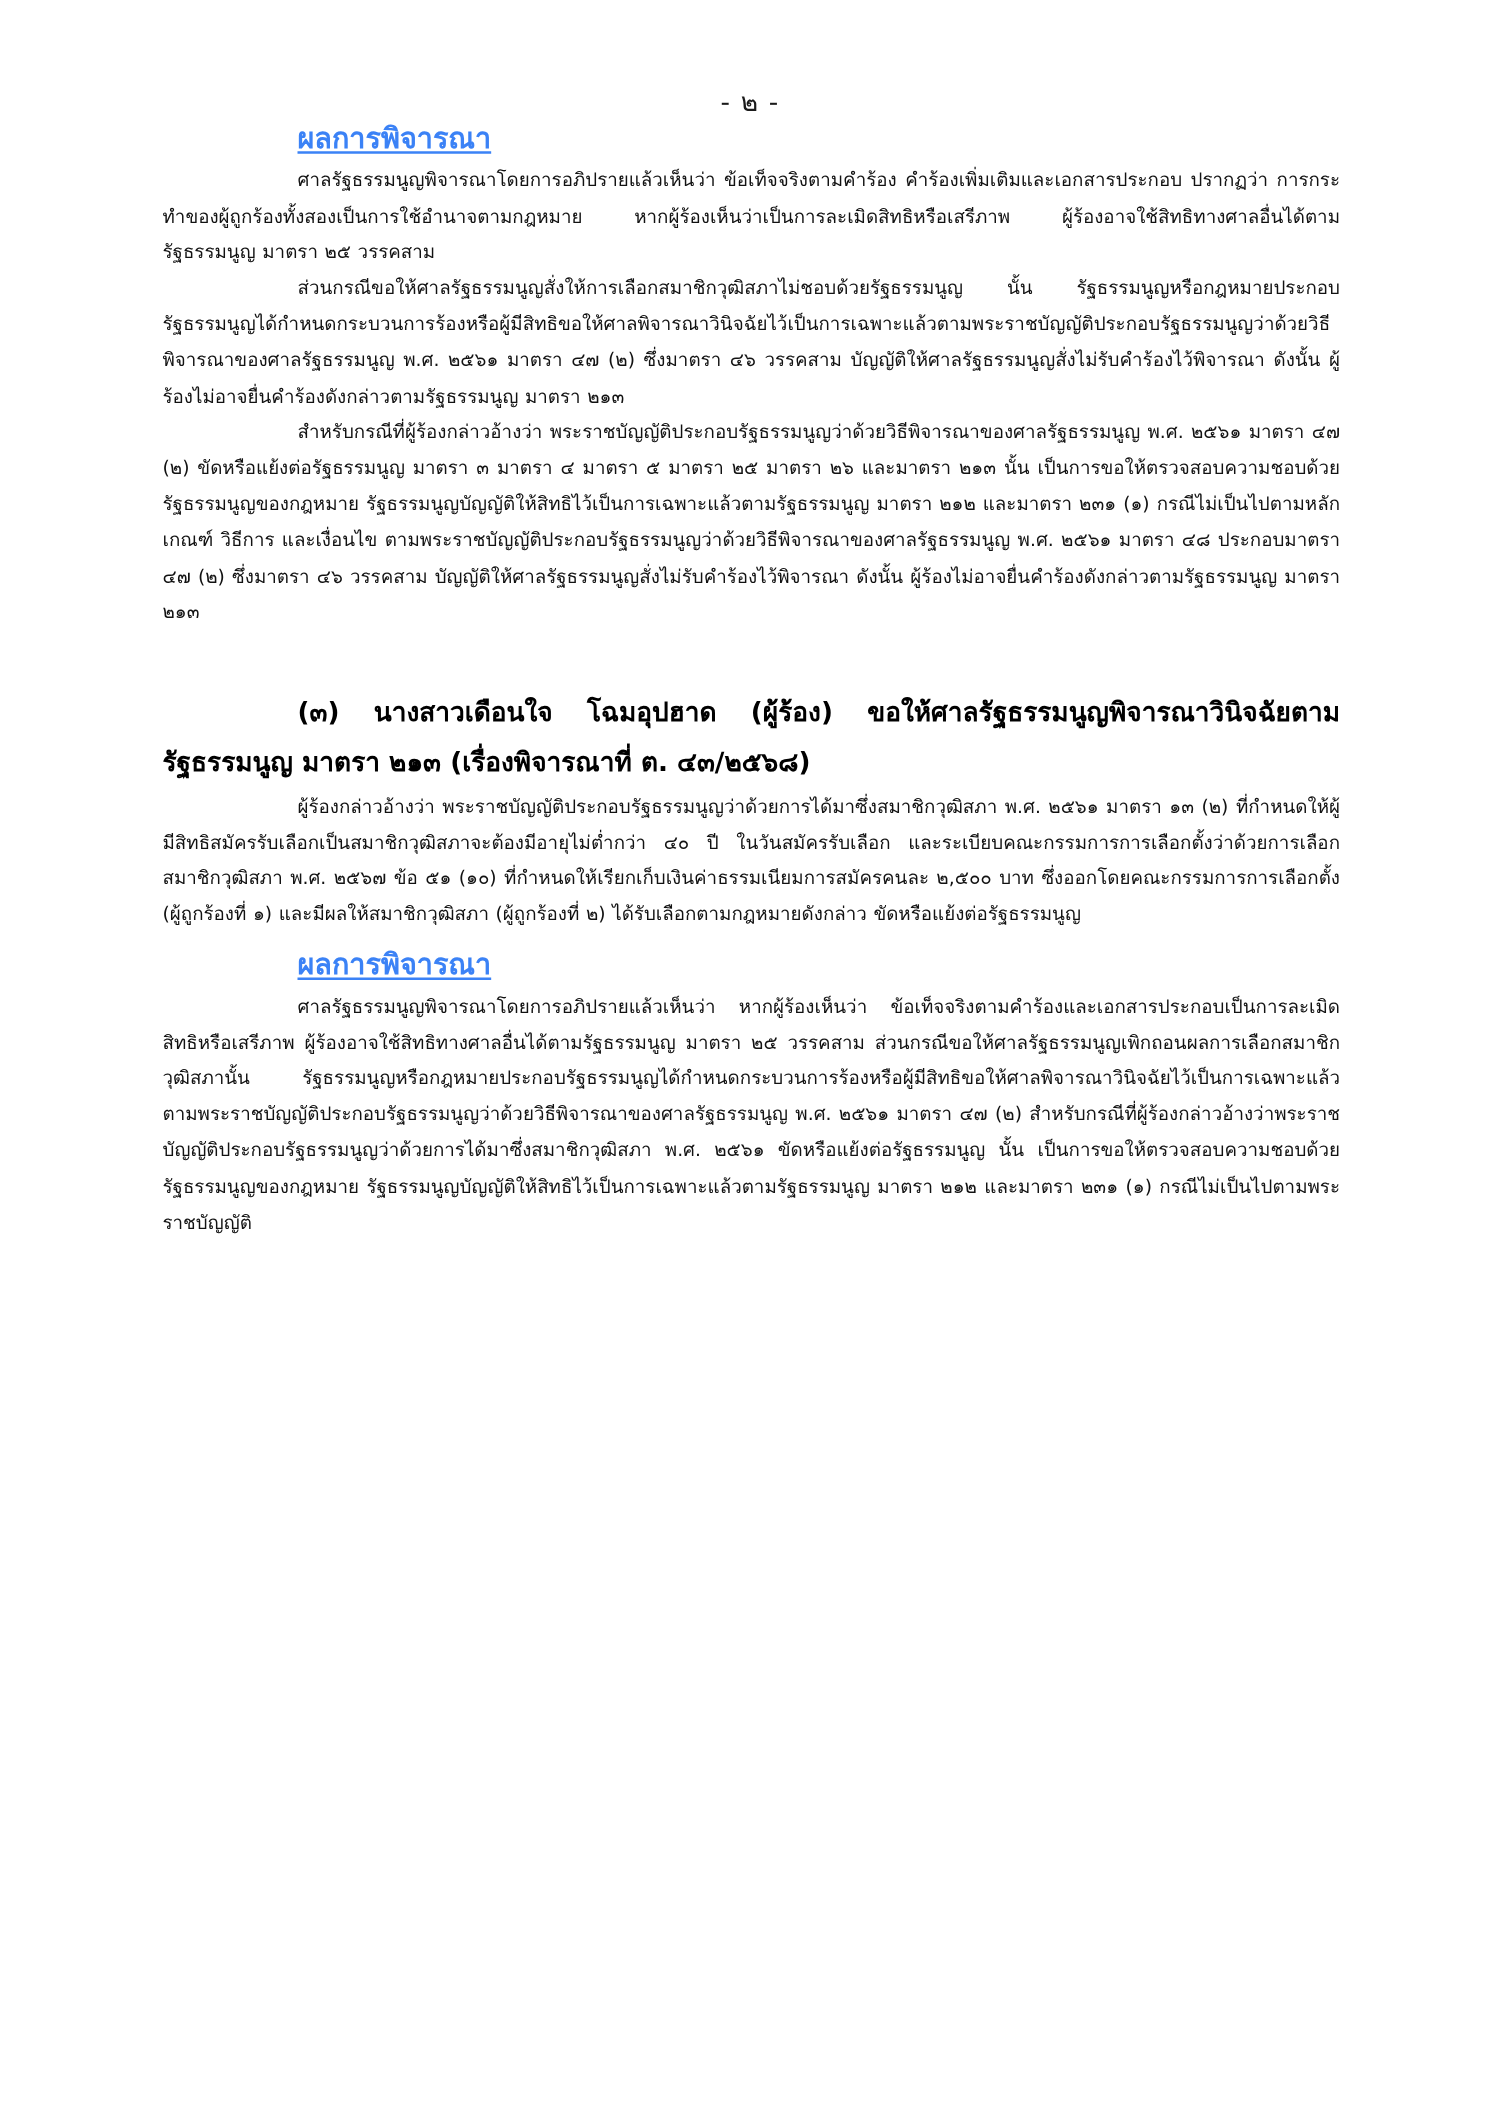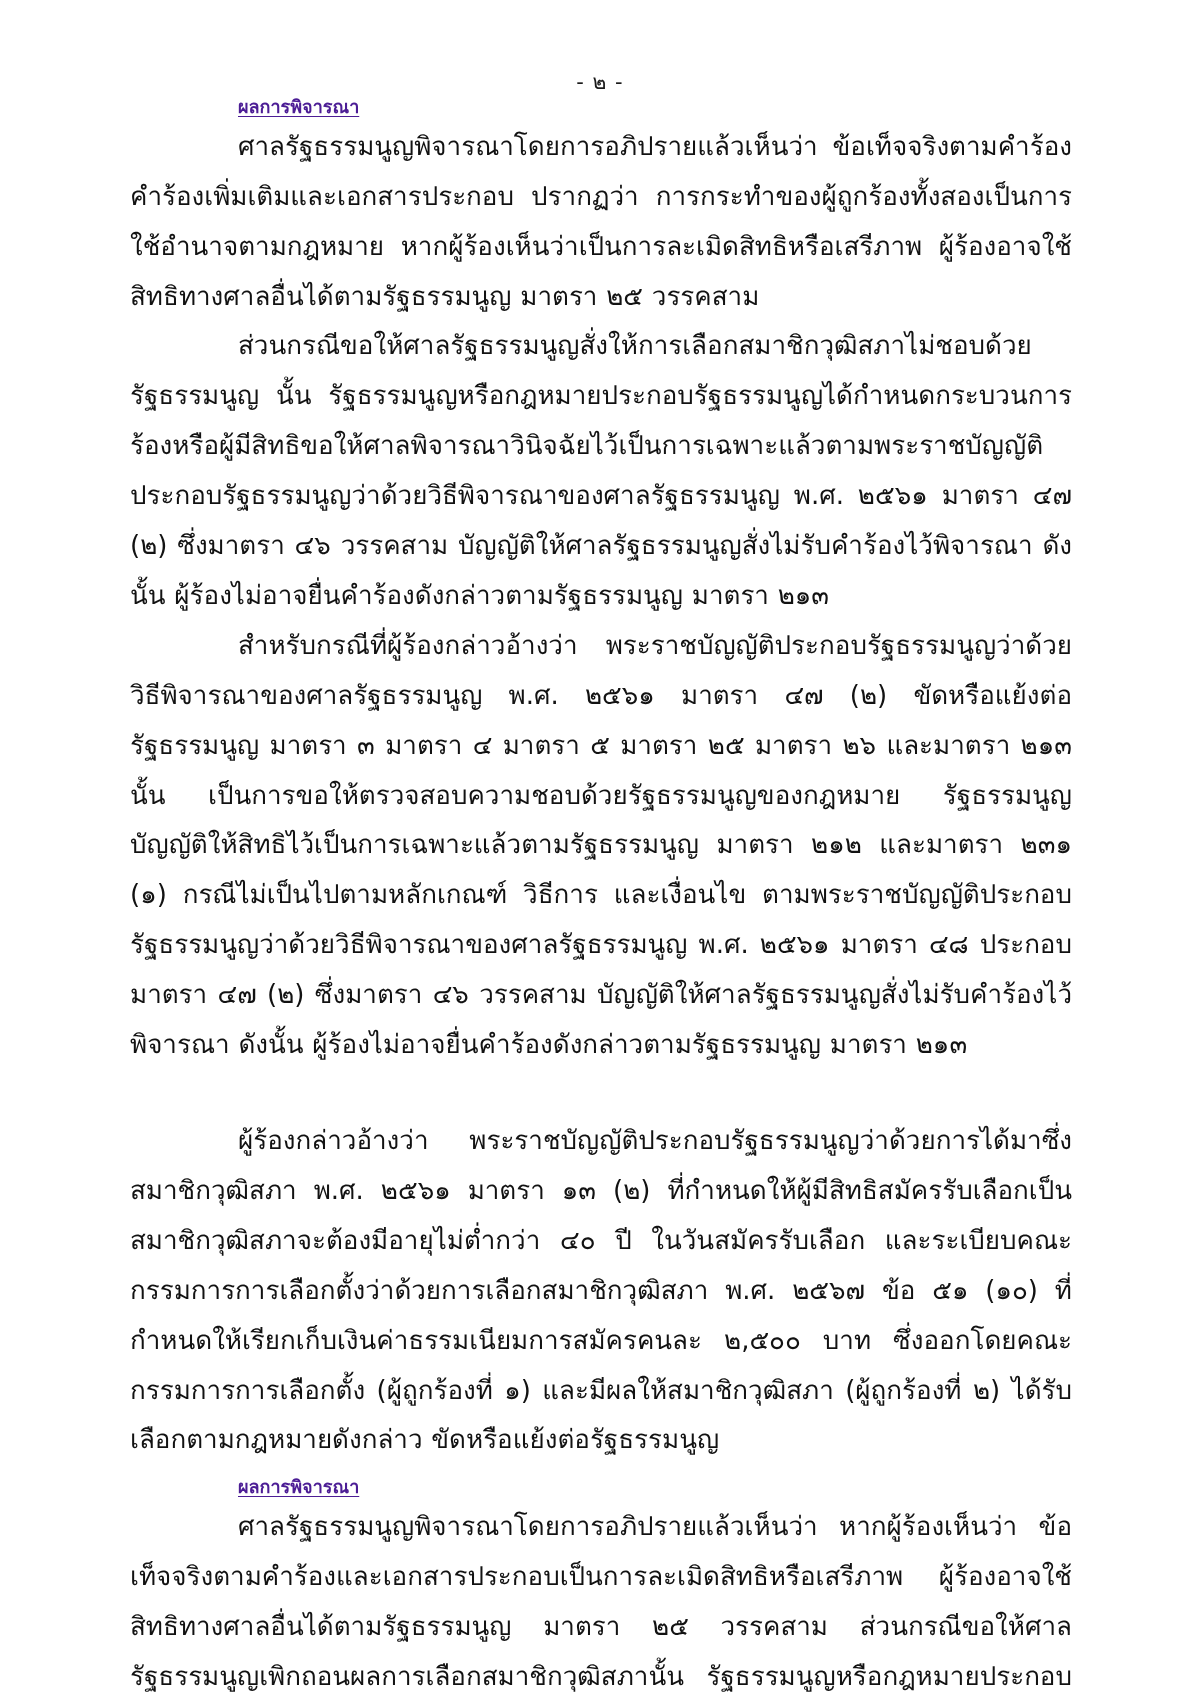--- a/index.html
+++ b/index.html
@@ -29,32 +29,32 @@
     letter-spacing: 1px;
     color: #1a1a1a;
   }
   .content {
     padding: 0 128px 0 130px;
     box-sizing: border-box;
   }
   .section-heading {
     margin: 0;
     padding-left: 108px;
-    font-size: 18px;
+    font-size: 23px;
     font-weight: bold;
-    color: #4c1d95;
+    color: #3b82f6;
     line-height: 1.6;
   }
   .section-heading span.u {
     text-decoration: underline;
     text-underline-offset: 3px;
   }
   p.para {
     margin: 0;
-    font-size: 26px;
+    font-size: 15px;
     line-height: 1.92;
     text-align: justify;
     text-justify: inter-word;
     text-indent: 108px;
     color: #121212;
     word-spacing: 0.5px;
   }
   p.bold-head {
     margin: 0;
     font-size: 21px;
@@ -82,20 +82,21 @@
 
     <p class="para">ศาลรัฐธรรมนูญพิจารณาโดยการอภิปรายแล้วเห็นว่า  ข้อเท็จจริงตามคำร้อง  คำร้องเพิ่มเติมและเอกสารประกอบ  ปรากฏว่า  การกระทำของผู้ถูกร้องทั้งสองเป็นการใช้อำนาจตามกฎหมาย  หากผู้ร้องเห็นว่าเป็นการละเมิดสิทธิหรือเสรีภาพ  ผู้ร้องอาจใช้สิทธิทางศาลอื่นได้ตามรัฐธรรมนูญ  มาตรา  ๒๕  วรรคสาม</p>
 
     <p class="para">ส่วนกรณีขอให้ศาลรัฐธรรมนูญสั่งให้การเลือกสมาชิกวุฒิสภาไม่ชอบด้วยรัฐธรรมนูญ  นั้น  รัฐธรรมนูญหรือกฎหมายประกอบรัฐธรรมนูญได้กำหนดกระบวนการร้องหรือผู้มีสิทธิขอให้ศาลพิจารณาวินิจฉัยไว้เป็นการเฉพาะแล้วตามพระราชบัญญัติประกอบรัฐธรรมนูญว่าด้วยวิธีพิจารณาของศาลรัฐธรรมนูญ  พ.ศ.  ๒๕๖๑  มาตรา  ๔๗  (๒)  ซึ่งมาตรา  ๔๖  วรรคสาม  บัญญัติให้ศาลรัฐธรรมนูญสั่งไม่รับคำร้องไว้พิจารณา  ดังนั้น  ผู้ร้องไม่อาจยื่นคำร้องดังกล่าวตามรัฐธรรมนูญ  มาตรา  ๒๑๓</p>
 
     <p class="para">สำหรับกรณีที่ผู้ร้องกล่าวอ้างว่า  พระราชบัญญัติประกอบรัฐธรรมนูญว่าด้วยวิธีพิจารณาของศาลรัฐธรรมนูญ  พ.ศ.  ๒๕๖๑  มาตรา  ๔๗  (๒)  ขัดหรือแย้งต่อรัฐธรรมนูญ  มาตรา  ๓  มาตรา  ๔  มาตรา  ๕  มาตรา  ๒๕  มาตรา  ๒๖  และมาตรา  ๒๑๓  นั้น  เป็นการขอให้ตรวจสอบความชอบด้วยรัฐธรรมนูญของกฎหมาย  รัฐธรรมนูญบัญญัติให้สิทธิไว้เป็นการเฉพาะแล้วตามรัฐธรรมนูญ  มาตรา  ๒๑๒  และมาตรา  ๒๓๑  (๑)  กรณีไม่เป็นไปตามหลักเกณฑ์  วิธีการ  และเงื่อนไข  ตามพระราชบัญญัติประกอบรัฐธรรมนูญว่าด้วยวิธีพิจารณาของศาลรัฐธรรมนูญ  พ.ศ.  ๒๕๖๑  มาตรา  ๔๘  ประกอบมาตรา  ๔๗  (๒)  ซึ่งมาตรา  ๔๖  วรรคสาม  บัญญัติให้ศาลรัฐธรรมนูญสั่งไม่รับคำร้องไว้พิจารณา  ดังนั้น  ผู้ร้องไม่อาจยื่นคำร้องดังกล่าวตามรัฐธรรมนูญ  มาตรา  ๒๑๓</p>
 
 
     <div class="gap-lg"></div>
 
+    <p class="bold-head">(๓) นางสาวเดือนใจ  โฉมอุปฮาด  (ผู้ร้อง)  ขอให้ศาลรัฐธรรมนูญพิจารณาวินิจฉัยตามรัฐธรรมนูญ มาตรา  ๒๑๓  (เรื่องพิจารณาที่  ต.  ๔๓/๒๕๖๘)</p>
 
     <p class="para">ผู้ร้องกล่าวอ้างว่า  พระราชบัญญัติประกอบรัฐธรรมนูญว่าด้วยการได้มาซึ่งสมาชิกวุฒิสภา  พ.ศ.  ๒๕๖๑ มาตรา  ๑๓  (๒)  ที่กำหนดให้ผู้มีสิทธิสมัครรับเลือกเป็นสมาชิกวุฒิสภาจะต้องมีอายุไม่ต่ำกว่า  ๔๐  ปี  ในวันสมัครรับเลือก  และระเบียบคณะกรรมการการเลือกตั้งว่าด้วยการเลือกสมาชิกวุฒิสภา  พ.ศ.  ๒๕๖๗  ข้อ  ๕๑  (๑๐) ที่กำหนดให้เรียกเก็บเงินค่าธรรมเนียมการสมัครคนละ  ๒,๕๐๐  บาท  ซึ่งออกโดยคณะกรรมการการเลือกตั้ง (ผู้ถูกร้องที่  ๑)  และมีผลให้สมาชิกวุฒิสภา  (ผู้ถูกร้องที่  ๒)  ได้รับเลือกตามกฎหมายดังกล่าว  ขัดหรือแย้งต่อรัฐธรรมนูญ</p>
 
     <div class="spacer-before-heading"></div>
 
     <div class="section-heading">
       <span class="u">ผลการพิจารณา</span>
     </div>
 
     <p class="para">ศาลรัฐธรรมนูญพิจารณาโดยการอภิปรายแล้วเห็นว่า  หากผู้ร้องเห็นว่า  ข้อเท็จจริงตามคำร้องและเอกสารประกอบเป็นการละเมิดสิทธิหรือเสรีภาพ  ผู้ร้องอาจใช้สิทธิทางศาลอื่นได้ตามรัฐธรรมนูญ  มาตรา  ๒๕  วรรคสาม  ส่วนกรณีขอให้ศาลรัฐธรรมนูญเพิกถอนผลการเลือกสมาชิกวุฒิสภานั้น  รัฐธรรมนูญหรือกฎหมายประกอบรัฐธรรมนูญได้กำหนดกระบวนการร้องหรือผู้มีสิทธิขอให้ศาลพิจารณาวินิจฉัยไว้เป็นการเฉพาะแล้วตามพระราชบัญญัติประกอบรัฐธรรมนูญว่าด้วยวิธีพิจารณาของศาลรัฐธรรมนูญ  พ.ศ.  ๒๕๖๑  มาตรา  ๔๗  (๒) สำหรับกรณีที่ผู้ร้องกล่าวอ้างว่าพระราชบัญญัติประกอบรัฐธรรมนูญว่าด้วยการได้มาซึ่งสมาชิกวุฒิสภา  พ.ศ.  ๒๕๖๑ ขัดหรือแย้งต่อรัฐธรรมนูญ  นั้น  เป็นการขอให้ตรวจสอบความชอบด้วยรัฐธรรมนูญของกฎหมาย  รัฐธรรมนูญบัญญัติให้สิทธิไว้เป็นการเฉพาะแล้วตามรัฐธรรมนูญ  มาตรา  ๒๑๒  และมาตรา  ๒๓๑  (๑)  กรณีไม่เป็นไปตามพระราชบัญญัติ</p>

